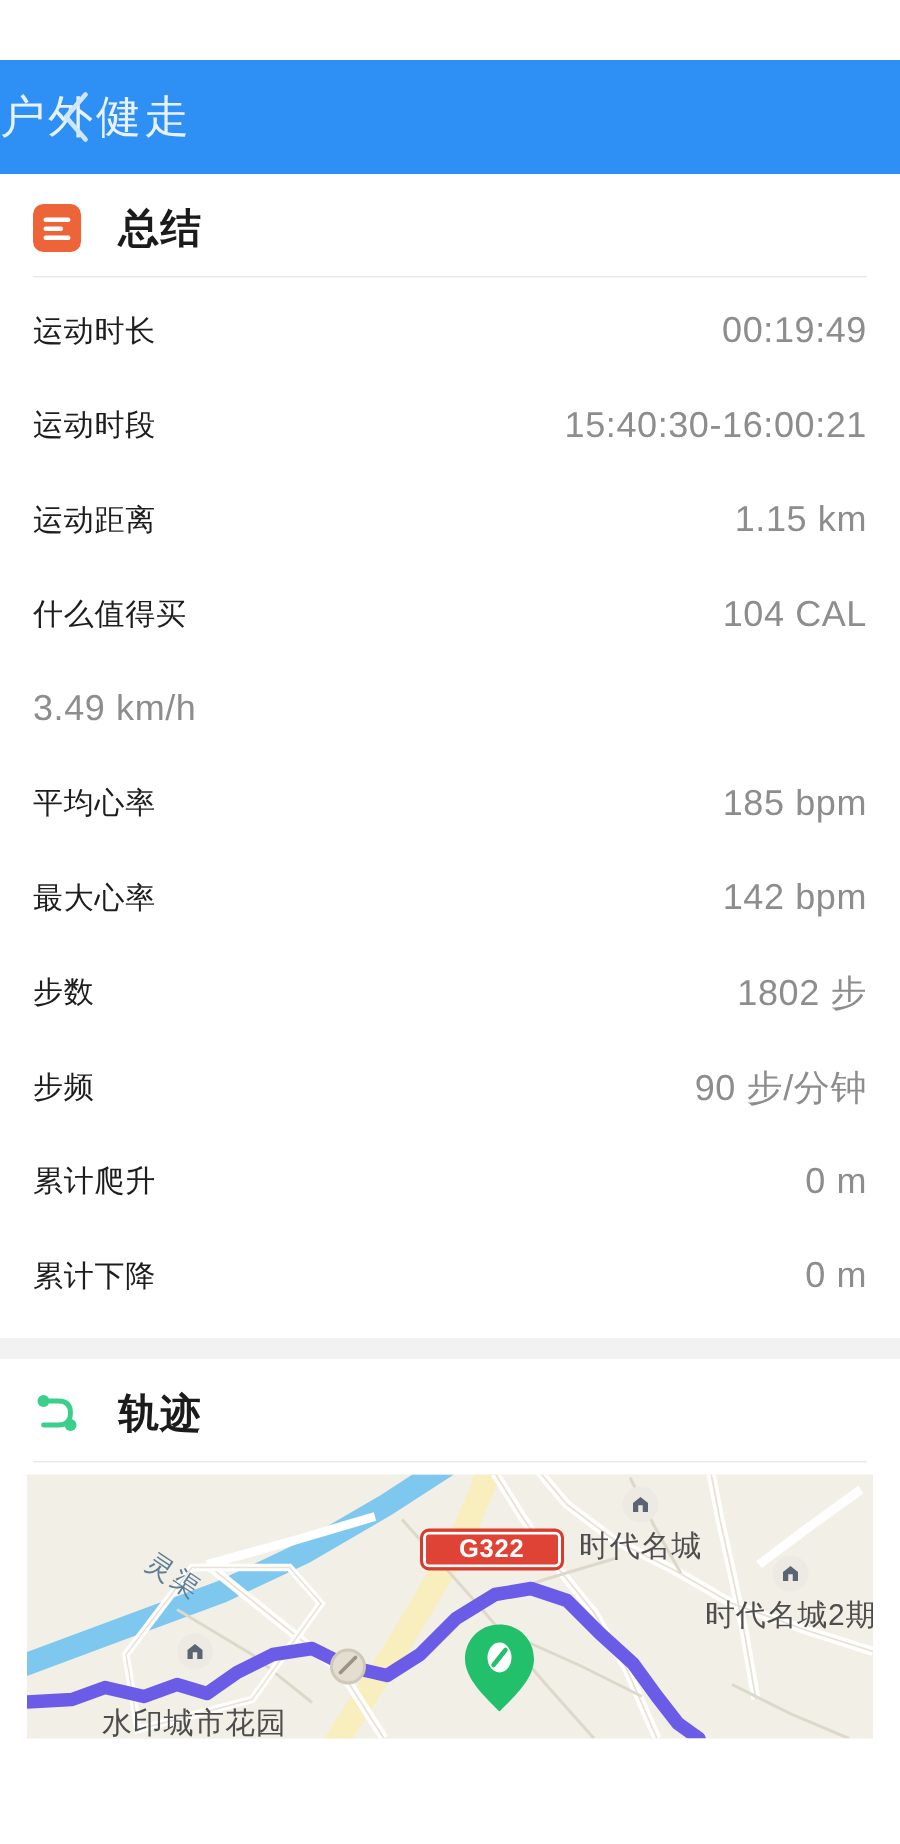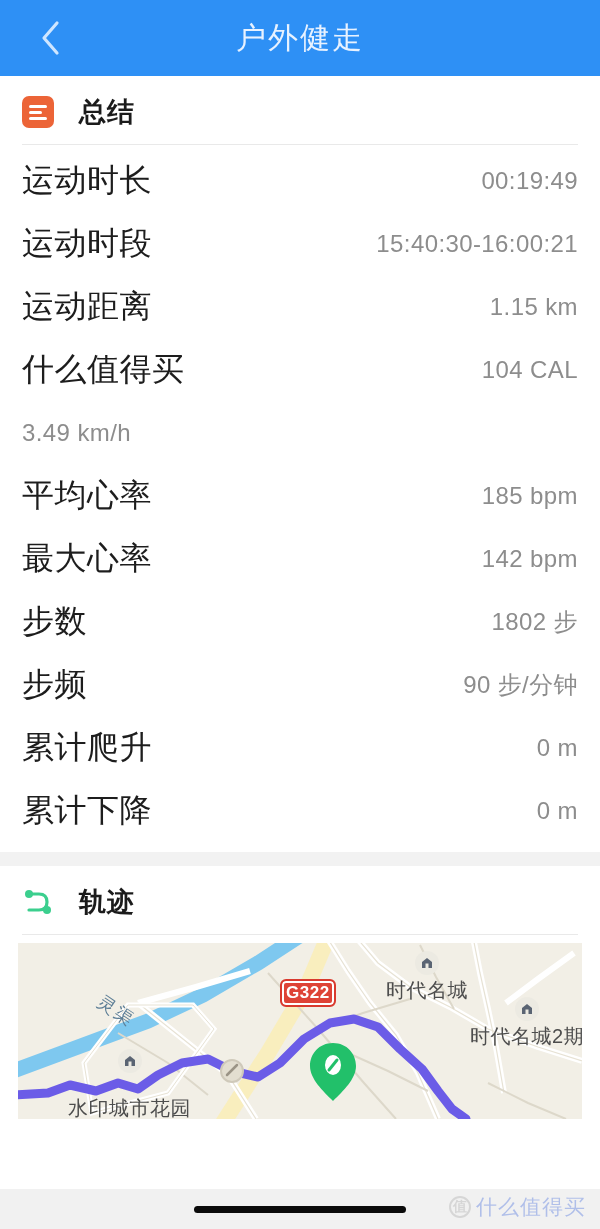--- a/index.html
+++ b/index.html
@@ -9,21 +9,21 @@
     font-family: "Liberation Sans", "DejaVu Sans", sans-serif;
     overflow: hidden;
   }
   .phone { position: relative; width: 600px; height: 1229px; background: #ffffff; }
 
   
   .header {
     position: relative;
     height: 76px;
     background: #2e90f5;
-    display: flex; align-items: center; justify-content: center;
+    display: flex; align-items: center; justify-content: flex-start; margin-top: 40px;
   }
   .back-btn {
     position: absolute; left: 30px; top: 50%;
     transform: translateY(-50%);
     width: 40px; height: 46px;
     display: flex; align-items: center; justify-content: center;
     cursor: pointer;
   }
   .back-btn svg { display: block; }
   .header-title {
@@ -59,21 +59,21 @@
   .icon-summary i:nth-child(2) { top: 15px; width: 13px; }
   .icon-summary i:nth-child(3) { top: 21px; width: 18px; }
 
   
   .rows { padding: 4px 0 10px 0; }
   .row {
     display: flex; align-items: center; justify-content: space-between;
     padding: 0 22px;
     height: 63px;
   }
-  .row-label { font-size: 32px; color: #1d1d1d; letter-spacing: 0.5px; }
+  .row-label { font-size: 20px; color: #1d1d1d; letter-spacing: 0.5px; }
   .row-value { font-size: 24px; color: #8d8d8d; letter-spacing: 0.4px; }
 
   
   .band { height: 14px; background: #f2f2f2; }
 
   
   .map-wrap {
     position: relative;
     margin: 8px 18px 0 18px;
     height: 176px;
@@ -92,21 +92,21 @@
     margin-top: 2px; font-size: 20px; color: #4d4d4d;
     white-space: nowrap; letter-spacing: 0.5px;
   }
   .shield {
     position: absolute;
     border: 2px solid #d93a2e;
     background: #de4336;
     color: #fff;
     border-radius: 6px;
     font-size: 17px; font-weight: 700;
-    padding: 2px 4px;
+    padding: 2px 24px;
     letter-spacing: 0.5px;
     box-shadow: 0 0 0 2px #fff inset;
   }
   .river-label {
     position: absolute;
     font-size: 18px; color: #5d7e96;
     transform: rotate(34deg);
     letter-spacing: 2px;
     writing-mode: horizontal-tb;
   }

